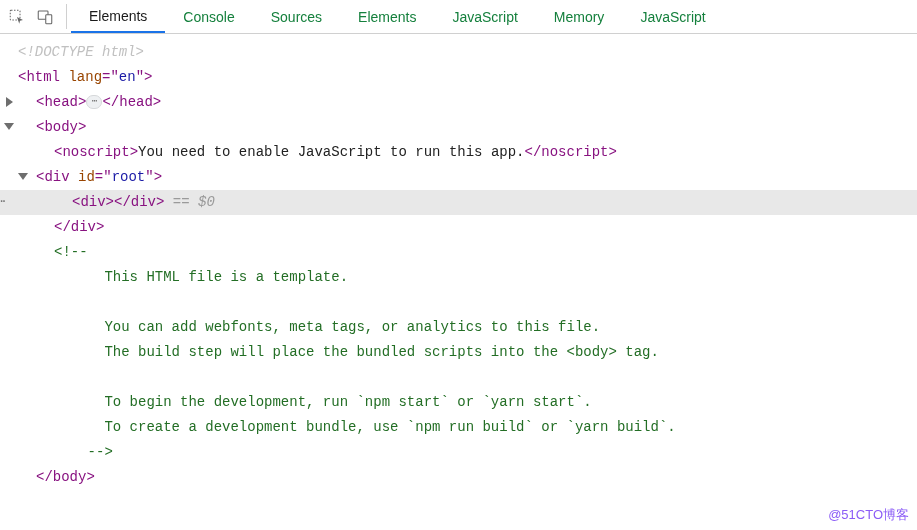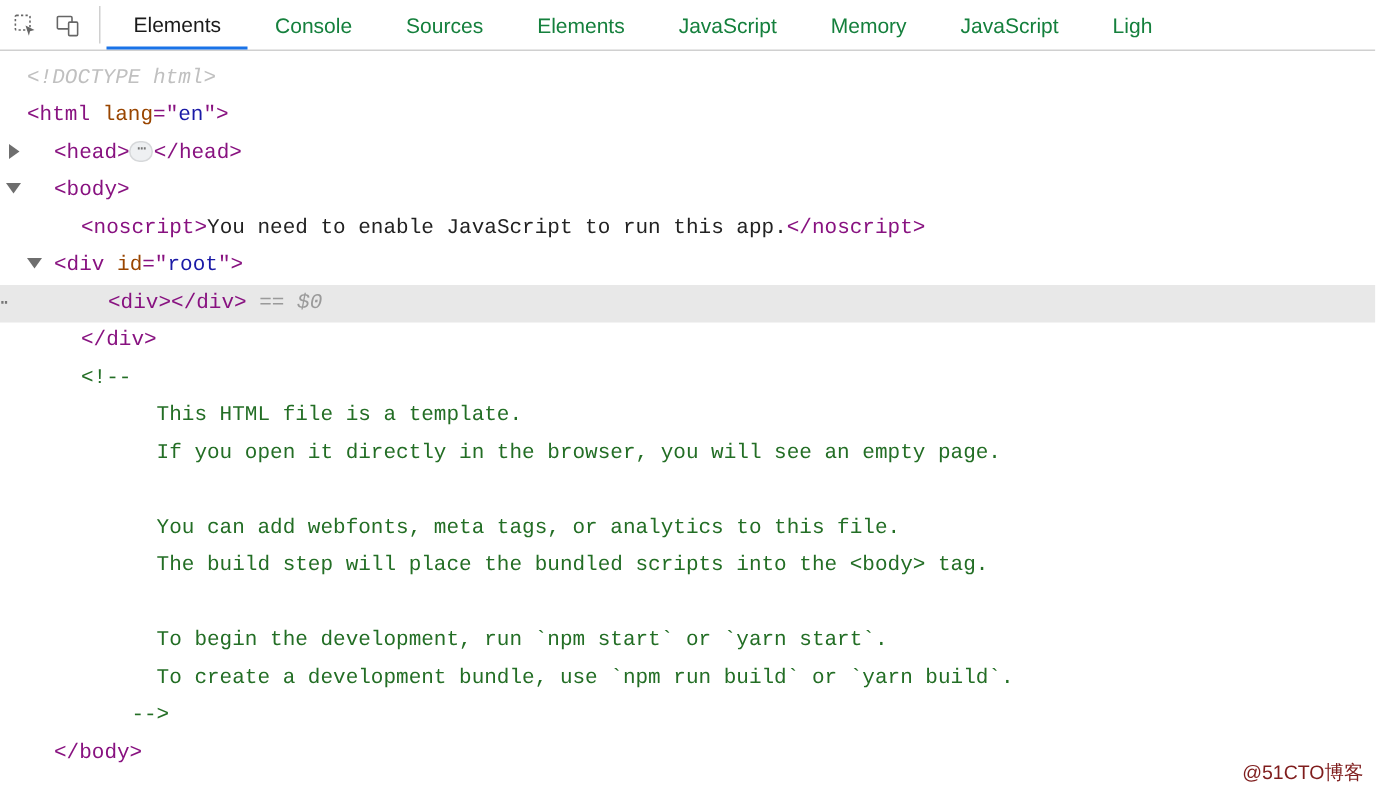--- a/index.html
+++ b/index.html
@@ -36,21 +36,21 @@
   .indent3 { padding-left: 54px; }
   .c-tag { color:#881280; }
   .c-attr { color:#994500; }
   .c-val  { color:#1a1aa6; }
   .c-punct{ color:#881280; }
   .c-doctype{ color:#c0c0c0;font-style:italic; }
   .c-comment{ color:#236e25; }
   .c-text { color:#222; }
   .c-sel  { color:#9a9a9a; font-style:italic; }
   .ellips { display:inline-block; background:#eef0f2; border:1px solid #d6d8da; border-radius:7px; font-size:10px; color:#777; padding:0 4px; line-height:12px; vertical-align:middle;}
-  .watermark { position:absolute; right:8px; bottom:6px; color:#7f1d1d; font-size:13px; font-family:"Segoe UI",Arial,sans-serif;}
+  .watermark { position:absolute; right:8px; bottom:6px; color:#8b5cf6; font-size:13px; font-family:"Segoe UI",Arial,sans-serif;}
 </style>
 </head>
 <body>
 <div class="root">
 
   <div class="toolbar">
     <div class="tb-icons">
       <div class="tb-icon">
         <svg viewBox="0 0 24 24">
             <rect x="3" y="3" width="13" height="13" rx="1" stroke-dasharray="2 2"></rect>
@@ -80,23 +80,20 @@
         </div>
       <div class="tab">
           <span>JavaScript</span>
         </div>
       <div class="tab">
           <span>Memory</span>
         </div>
       <div class="tab">
           <span>JavaScript</span>
         </div>
-      <div class="tab">
-          <span>Ligh</span>
-        </div>
     </div>
   </div>
 
   <div class="elements-panel">
 
     <div class="row"><span class="gutter"></span><span class="content c-doctype">&lt;!DOCTYPE html&gt;</span></div>
 
     <div class="row"><span class="gutter"></span><span class="content"><span class="c-punct">&lt;</span><span class="c-tag">html</span> <span class="c-attr">lang</span><span class="c-punct">="</span><span class="c-val">en</span><span class="c-punct">"&gt;</span></span></div>
 
     <div class="row"><span class="gutter"><span class="tri closed"></span></span><span class="content indent1"><span class="c-punct">&lt;</span><span class="c-tag">head</span><span class="c-punct">&gt;</span><span class="ellips">⋯</span><span class="c-punct">&lt;/head&gt;</span></span></div>
@@ -106,21 +103,20 @@
     <div class="row"><span class="gutter"></span><span class="content indent2"><span class="c-punct">&lt;</span><span class="c-tag">noscript</span><span class="c-punct">&gt;</span><span class="c-text">You need to enable JavaScript to run this app.</span><span class="c-punct">&lt;/noscript&gt;</span></span></div>
 
     <div class="row"><span class="gutter indent1"><span class="tri open"></span></span><span class="content indent1"><span class="c-punct">&lt;</span><span class="c-tag">div</span> <span class="c-attr">id</span><span class="c-punct">="</span><span class="c-val">root</span><span class="c-punct">"&gt;</span></span></div>
 
     <div class="row selected"><span class="gutter"></span><span class="content indent3"><span class="c-punct">&lt;div&gt;</span><span class="c-punct">&lt;/div&gt;</span><span class="c-sel"> == $0</span></span></div>
 
     <div class="row"><span class="gutter"></span><span class="content indent2"><span class="c-punct">&lt;/div&gt;</span></span></div>
 
     <div class="row"><span class="gutter"></span><span class="content indent2 c-comment">&lt;!--</span></div>
     <div class="row"><span class="gutter"></span><span class="content indent2 c-comment">      This HTML file is a template.</span></div>
-    <div class="row"><span class="gutter"></span><span class="content indent2 c-comment">      If you open it directly in the browser, you will see an empty page.</span></div>
     <div class="row"><span class="gutter"></span><span class="content indent2 c-comment"></span></div>
     <div class="row"><span class="gutter"></span><span class="content indent2 c-comment">      You can add webfonts, meta tags, or analytics to this file.</span></div>
     <div class="row"><span class="gutter"></span><span class="content indent2 c-comment">      The build step will place the bundled scripts into the &lt;body&gt; tag.</span></div>
     <div class="row"><span class="gutter"></span><span class="content indent2 c-comment"></span></div>
     <div class="row"><span class="gutter"></span><span class="content indent2 c-comment">      To begin the development, run `npm start` or `yarn start`.</span></div>
     <div class="row"><span class="gutter"></span><span class="content indent2 c-comment">      To create a development bundle, use `npm run build` or `yarn build`.</span></div>
     <div class="row"><span class="gutter"></span><span class="content indent2 c-comment">    --&gt;</span></div>
 
     <div class="row"><span class="gutter"></span><span class="content indent1"><span class="c-punct">&lt;/body&gt;</span></span></div>
 

